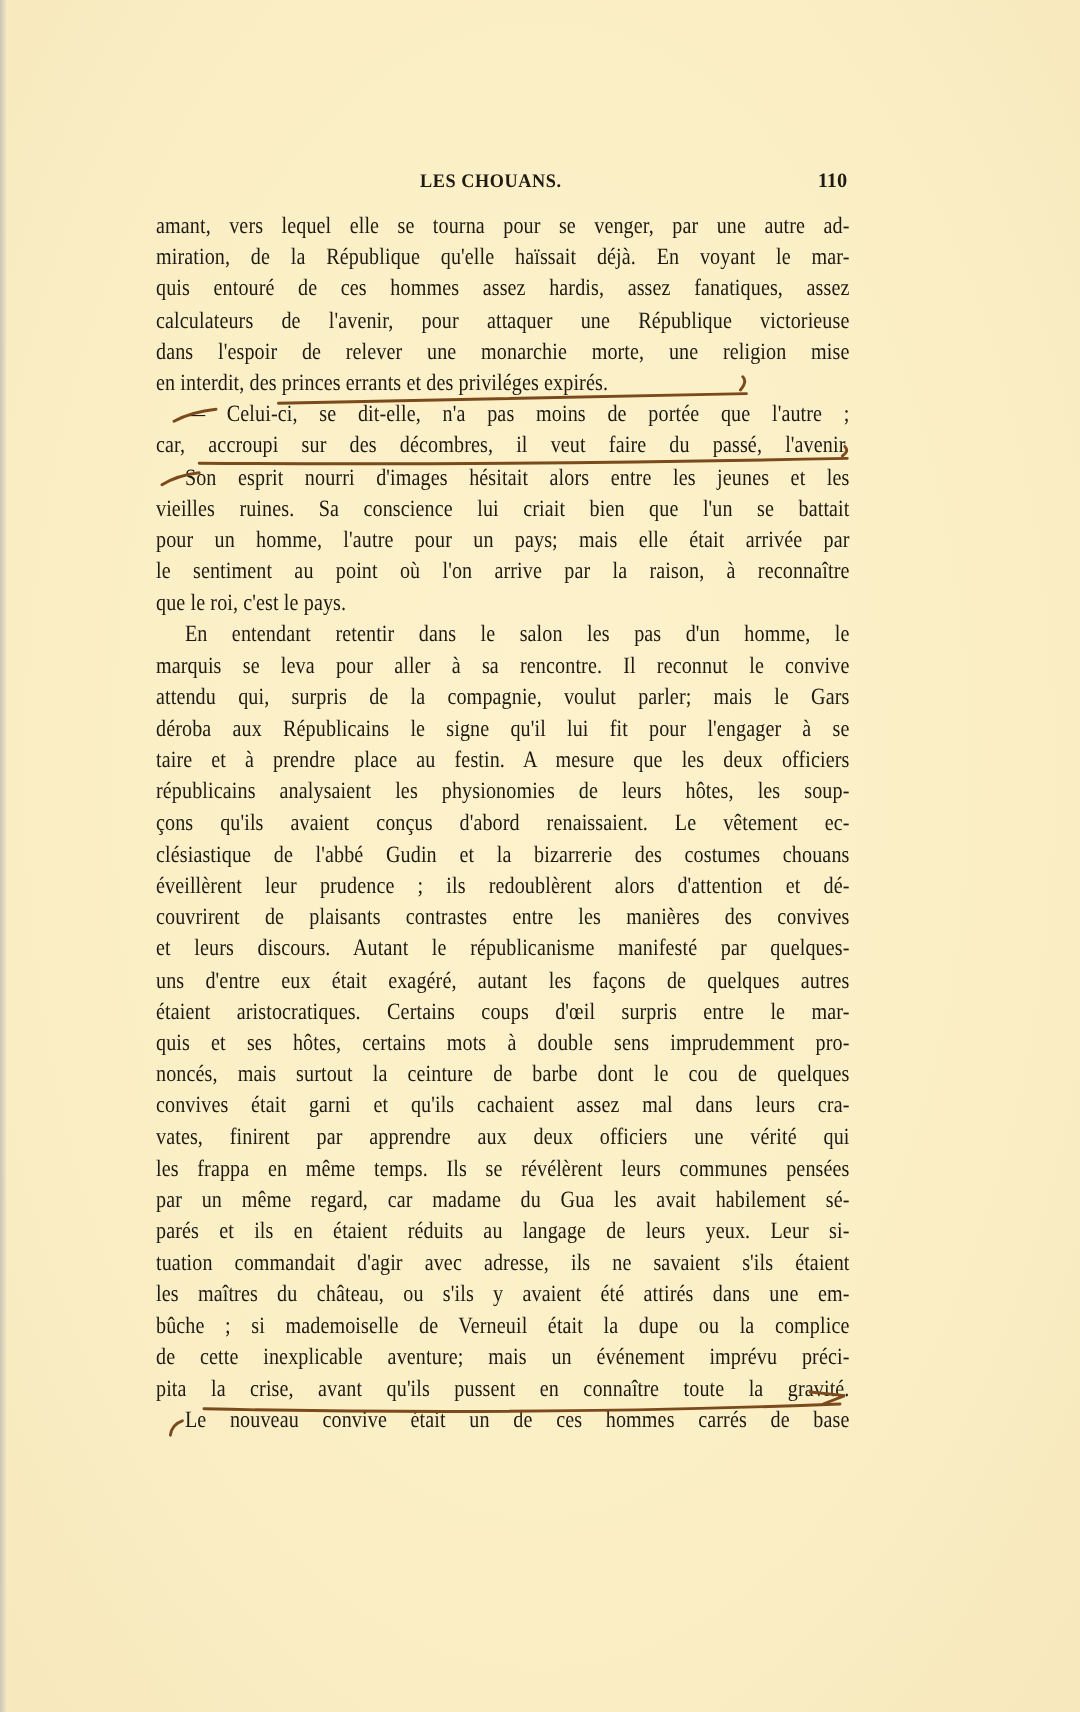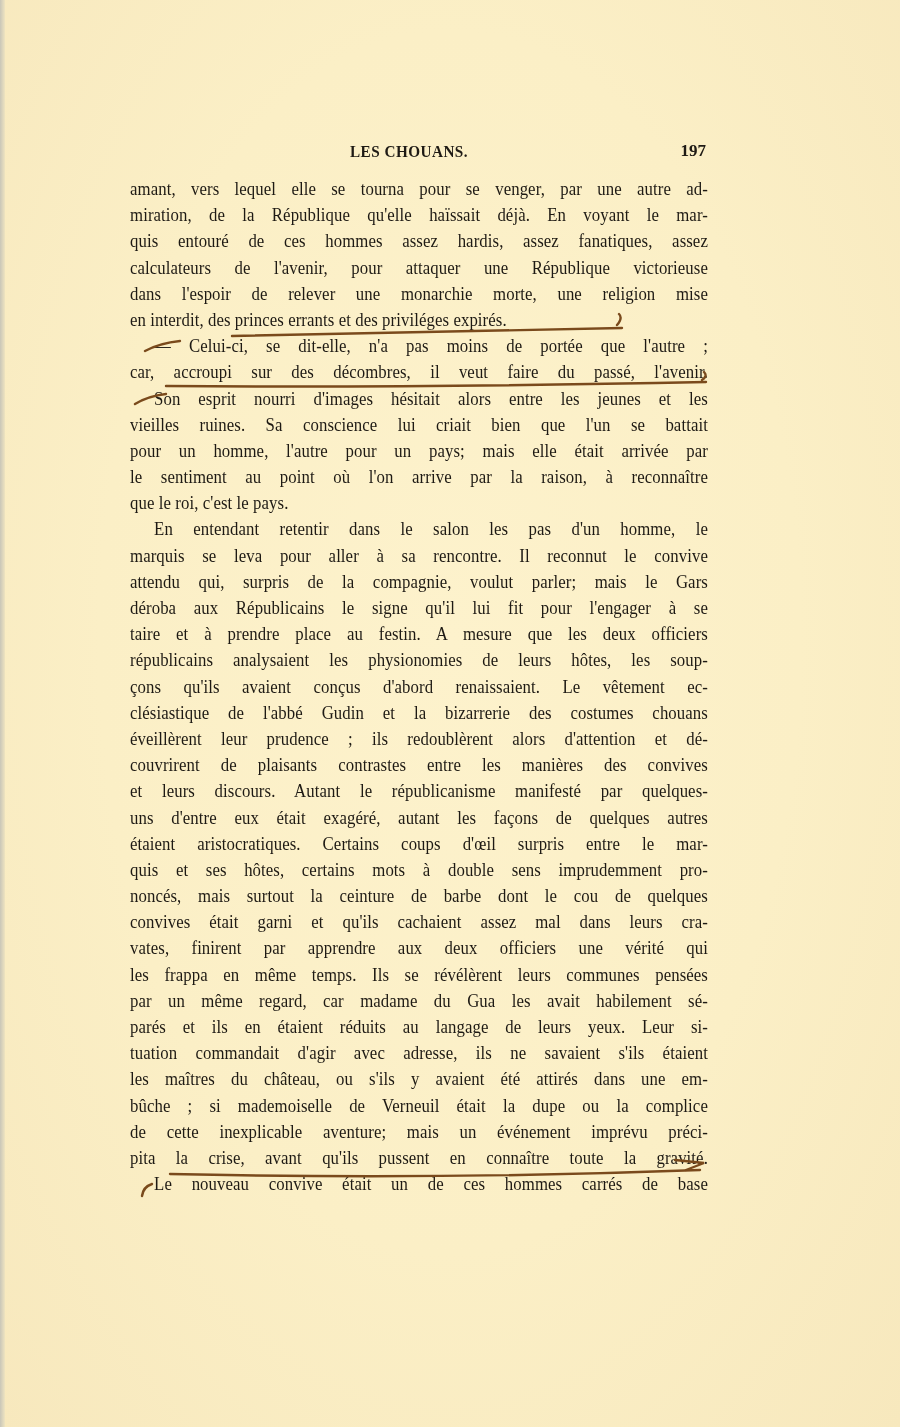--- a/index.html
+++ b/index.html
@@ -51,21 +51,21 @@
     .annotations path { fill: none; stroke: #7a4a1c; stroke-width: 2.4; stroke-linecap: round; }
   </style>
 </head>
 <body>
 
 <div class="page">
   <div class="left-edge"></div>
 
   <div class="running-head">
     <span class="running-title">LES CHOUANS.</span>
-    <span class="page-number">197</span>
+    <span class="page-number">110</span>
   </div>
 
   <div class="text-block">
     <div class="line">amant, vers lequel elle se tourna pour se venger, par une autre ad-</div>
     <div class="line">miration, de la République qu'elle haïssait déjà. En voyant le mar-</div>
     <div class="line">quis entouré de ces hommes assez hardis, assez fanatiques, assez</div>
     <div class="line">calculateurs de l'avenir, pour attaquer une République victorieuse</div>
     <div class="line">dans l'espoir de relever une monarchie morte, une religion mise</div>
     <div class="line last">en interdit, des princes errants et des priviléges expirés.</div>
     <div class="line indent">— Celui-ci, se dit-elle, n'a pas moins de portée que l'autre ;</div>

